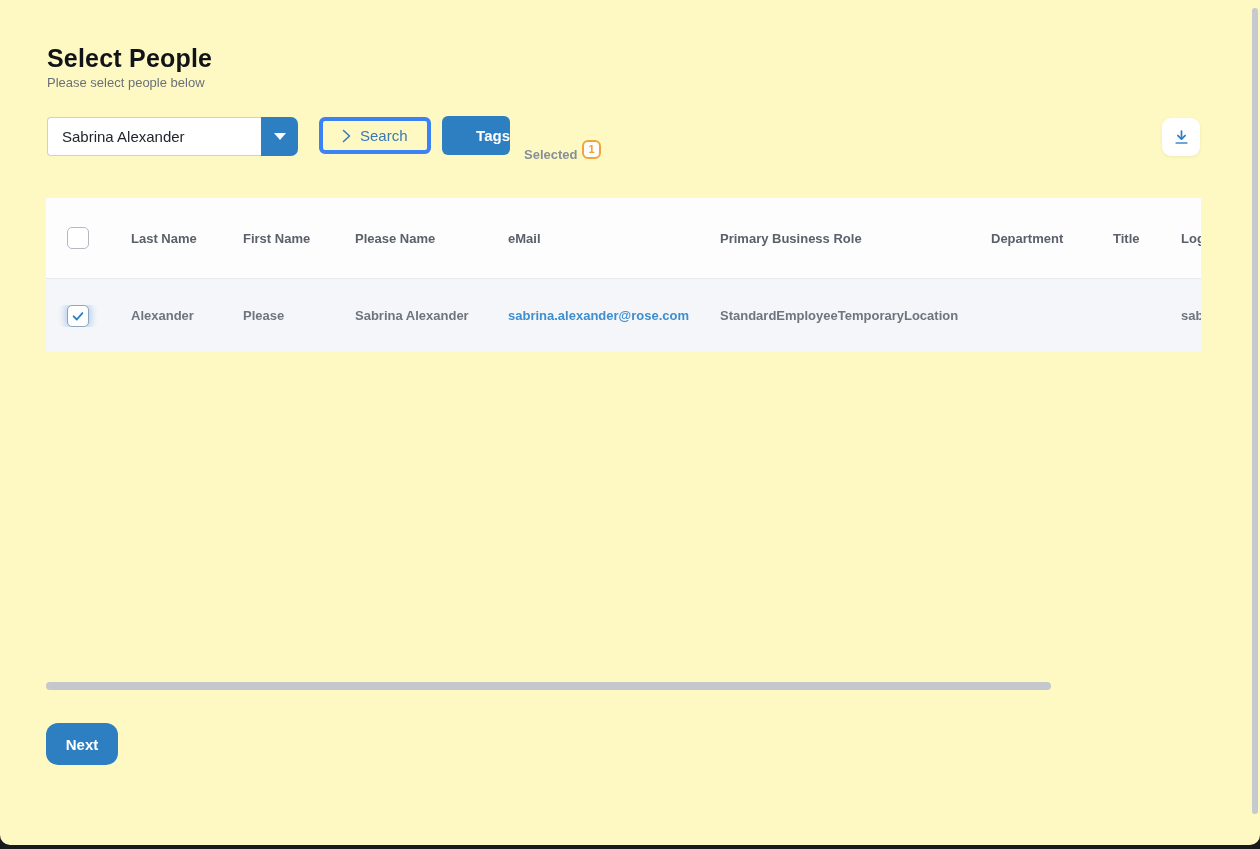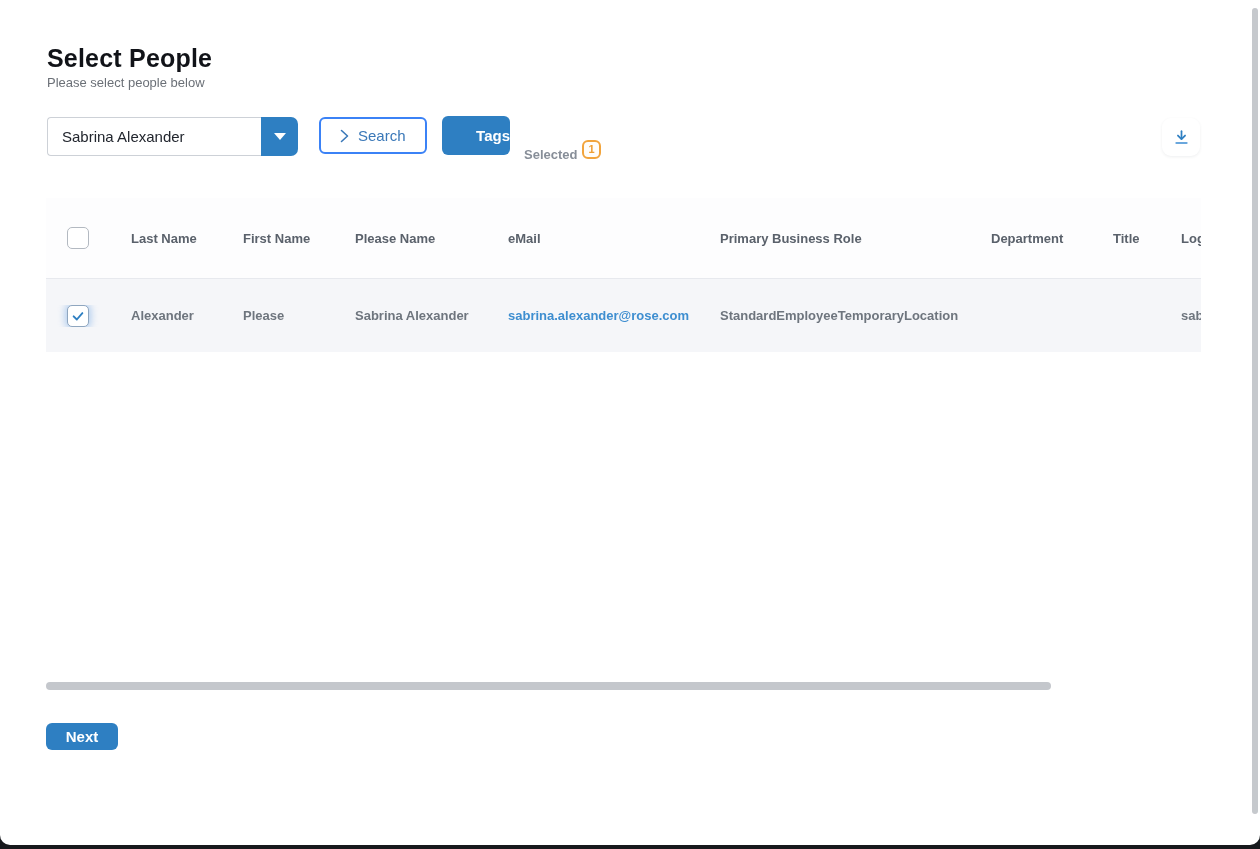--- a/index.html
+++ b/index.html
@@ -5,21 +5,21 @@
   * { margin: 0; padding: 0; box-sizing: border-box; }
   html, body { width: 1260px; height: 849px; }
   body {
     font-family: "Liberation Sans", "DejaVu Sans", sans-serif;
     background: #17191d;
     overflow: hidden;
   }
   .page { position: relative; width: 1260px; height: 849px; background: #17191d; }
   .screen {
     position: absolute; left: 0; top: 0; right: 0; bottom: 4px;
-    background: #ffffff;
+    background: #fef9c3;
     border-radius: 0 0 10px 10px;
     overflow: hidden;
   }
 
   
   .page-title {
     position: absolute; left: 47px; top: 44px;
     font-size: 25px; font-weight: 800; color: #111318; letter-spacing: .2px;
   }
   .page-subtitle {
@@ -44,21 +44,21 @@
   }
   .triangle-down {
     width: 0; height: 0;
     border-left: 6px solid transparent; border-right: 6px solid transparent;
     border-top: 7px solid #ffffff;
   }
 
   .search-btn {
     position: absolute; left: 319px; top: 117px; height: 37px;
     padding: 0 19px; background: transparent;
-    border: 2px solid #3b82f6; border-radius: 6px;
+    border: 4px solid #3b82f6; border-radius: 6px;
     color: #3a78b8; font-size: 15px; font-family: inherit;
     display: flex; align-items: center; gap: 9px; cursor: pointer;
   }
   .tags-btn {
     position: absolute; left: 442px; top: 116px; height: 39px; width: 68px;
     background: #2e7fc2; border: none; border-radius: 6px;
     color: #ffffff; font-size: 15px; font-weight: 600; font-family: inherit;
     cursor: pointer;
     text-align: right;
   }
@@ -118,22 +118,22 @@
     position: absolute; left: 46px; top: 682px; width: 1005px; height: 8px;
     background: #c4c7cc; border-radius: 4px; cursor: pointer;
   }
   .vscrollbar {
     position: absolute; left: 1252px; top: 8px; width: 6px; height: 806px;
     background: #c6c9cd; border-radius: 3px; cursor: pointer;
   }
 
   
   .next-btn {
-    position: absolute; left: 46px; top: 723px; width: 72px; height: 27px;
-    background: #2e7fc2; border: none; border-radius: 6px;
+    position: absolute; left: 46px; top: 723px; width: 72px; height: 42px;
+    background: #2e7fc2; border: none; border-radius: 12px;
     color: #ffffff; font-size: 15px; font-weight: 600; font-family: inherit;
     cursor: pointer;
   }
 </style>
 </head>
 <body>
 
 <div class="page">
   <div class="screen">
 

